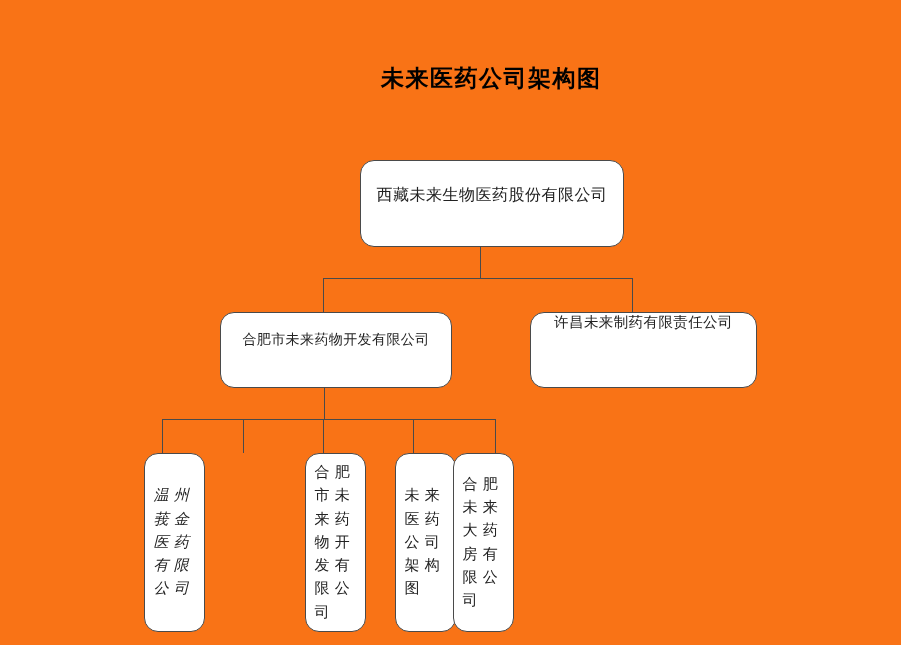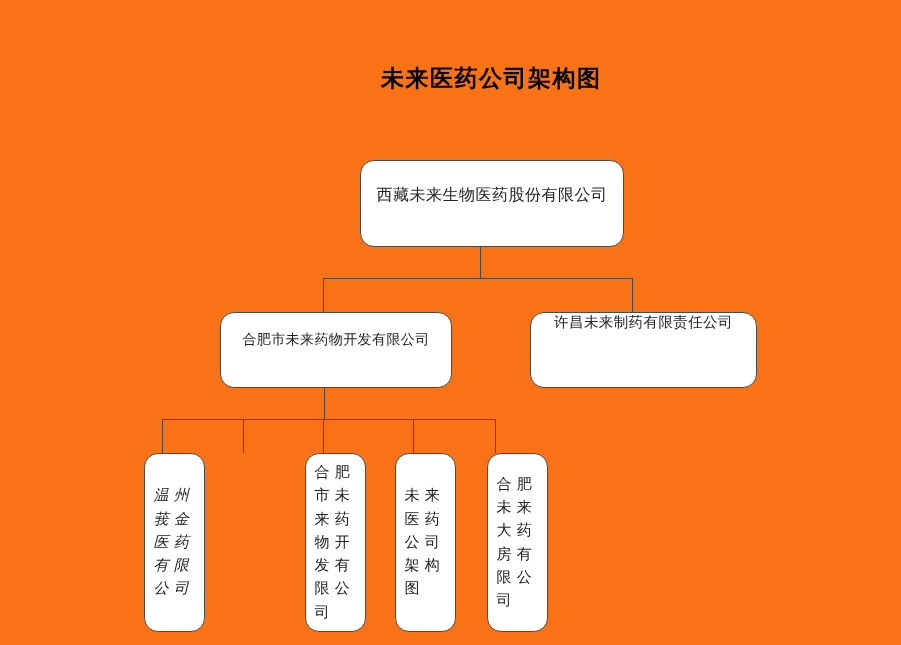--- a/index.html
+++ b/index.html
@@ -57,21 +57,21 @@
 
   .node-child {
     top: 453px; width: 61px; height: 179px;
     display: flex; align-items: center; justify-content: center;
     font-size: 15px;
   }
   .node-c1 { left: 132px; font-style: italic; }
   .node-c2 { left: 212px; }
   .node-c3 { left: 293px; }
   .node-c4 { left: 383px; }
-  .node-c5 { left: 475px; }
+  .node-c5 { left: 441px; }
 
   .wrap2 {
     display: block;
     width: 2.8em;               
     letter-spacing: 0.35em;
     line-height: 1.55;
     word-break: break-all;
     text-align: left;
   }
 

